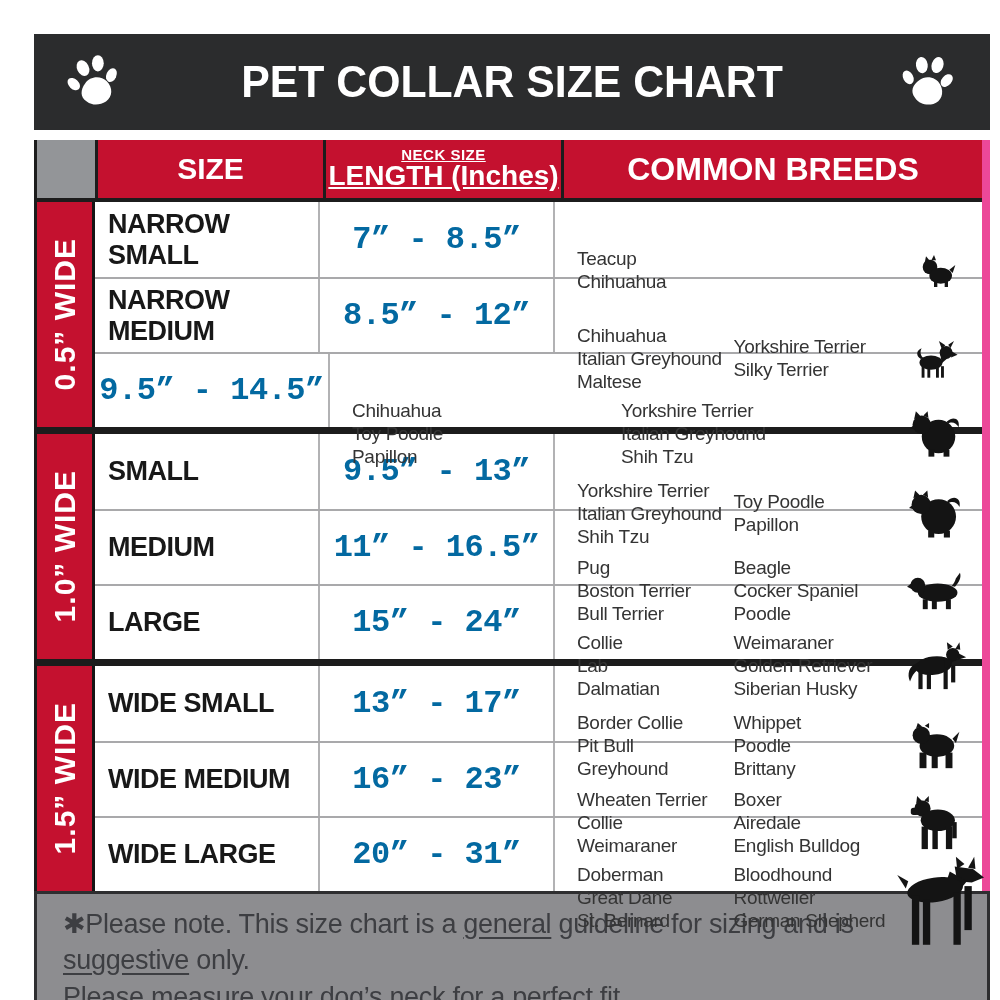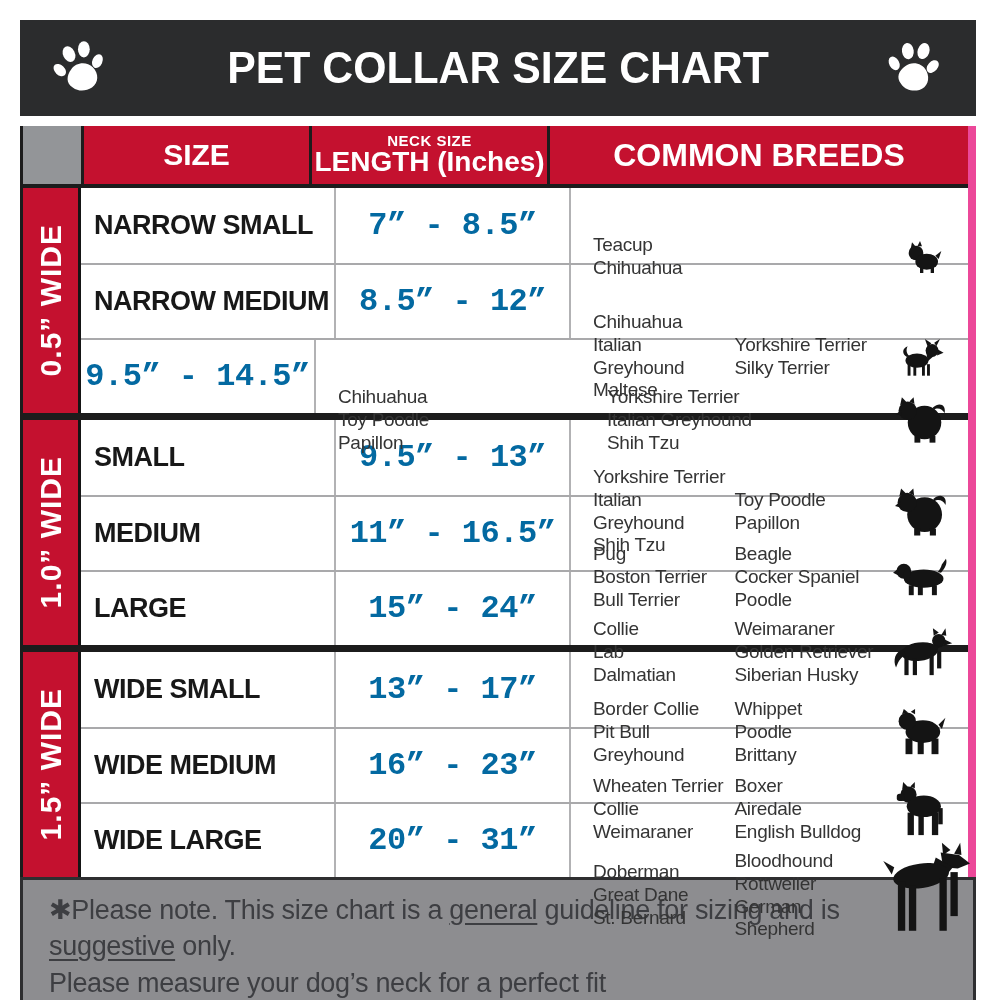--- a/index.html
+++ b/index.html
@@ -1,55 +1,55 @@
 <!DOCTYPE html>
 <html><head>
 <meta charset="utf-8">
 <style>
   * { margin:0; padding:0; box-sizing:border-box; }
   html,body { background:#ffffff; }
   body { font-family:"Liberation Sans", sans-serif; }
-  .page { position:relative; width:1000px; height:1000px; background:#fff; padding:20px; overflow:hidden; }
+  .page { position:relative; width:1000px; height:1000px; background:#fff; padding:34px; overflow:hidden; }
 
   
   .title-bar { width:956px; height:96px; background:#2b2c2d; display:flex; align-items:center; margin-bottom:10px; }
   .paw { width:58px; height:58px; flex:0 0 auto; }
   .paw.left  { margin-left:32px;  transform:rotate(-8deg); }
   .paw.right { margin-right:32px; transform:rotate(10deg); }
   .paw svg { width:100%; height:100%; fill:#ffffff; }
   .title-text { flex:1; text-align:center; color:#ffffff; font-size:45px; font-weight:700;
                 letter-spacing:0px; transform:scaleX(.95); white-space:nowrap; }
 
   
   .chart { width:956px; border-left:3px solid #1c1c1c; border-right:8px solid #ec4899; }
 
   
   .header-row { display:grid; grid-template-columns:58px 225px 235px 1fr; column-gap:3px;
                 background:#1c1c1c; height:58px; }
   .hcell { background:#c4112f; color:#fff; display:flex; align-items:center; justify-content:center;
            font-weight:700; letter-spacing:0; }
   .hcell.corner { background:#939598; }
   .hcell.size-h { font-size:30px; }
-  .hcell.neck-h { flex-direction:column; line-height:1.02; }
+  .hcell.neck-h { flex-direction:column; line-height:1.02;text-decoration:underline; }
   .neck-sub { font-size:15px; font-weight:700; letter-spacing:.5px; }
   .neck-main { font-size:28px; font-weight:700; }
   .hcell.breeds-h { font-size:32px; }
 
   
   .chart-body > .group { display:flex; border-top:7px solid #1c1c1c; }
   .chart-body > .group:first-child { border-top:4px solid #1c1c1c; }
   .band { width:58px; background:#c4112f; border-right:3px solid #151515;
           display:flex; align-items:center; justify-content:center; }
   .band-label { writing-mode:vertical-rl; transform:rotate(180deg); color:#fff; font-weight:700;
                 font-size:30px; letter-spacing:1px; white-space:nowrap; }
   .rows { flex:1; display:flex; flex-direction:column; background:#fff; }
   .row { height:75px; display:flex; align-items:stretch; }
   .row + .row { border-top:2px solid #a9a9ab; }
 
-  .cell-size { width:255px; display:flex; align-items:center; padding-left:13px;
+  .cell-size { width:225px; display:flex; align-items:center; padding-left:13px;
                font-size:27px; font-weight:700; color:#181818; letter-spacing:-.5px;
                border-right:2px solid #b2b2b4; }
   .cell-neck { width:235px; display:flex; align-items:center; justify-content:center;
                font-size:32px; font-weight:700; color:#0369a1; letter-spacing:-.5px;
                border-right:2px solid #b2b2b4;font-family:Liberation Mono, monospace; }
   .cell-breeds { flex:1; display:grid; grid-template-columns:1fr 1fr 92px; align-items:center;
                  padding-left:22px; position:relative;margin-top:46px; }
   .bcol { font-size:19px; color:#343434; line-height:1.2; white-space:pre-line; letter-spacing:-.3px; }
   .dog-slot { position:relative; height:100%; display:flex; align-items:center; justify-content:center; }
   .dog-slot svg { fill:#141414; }

